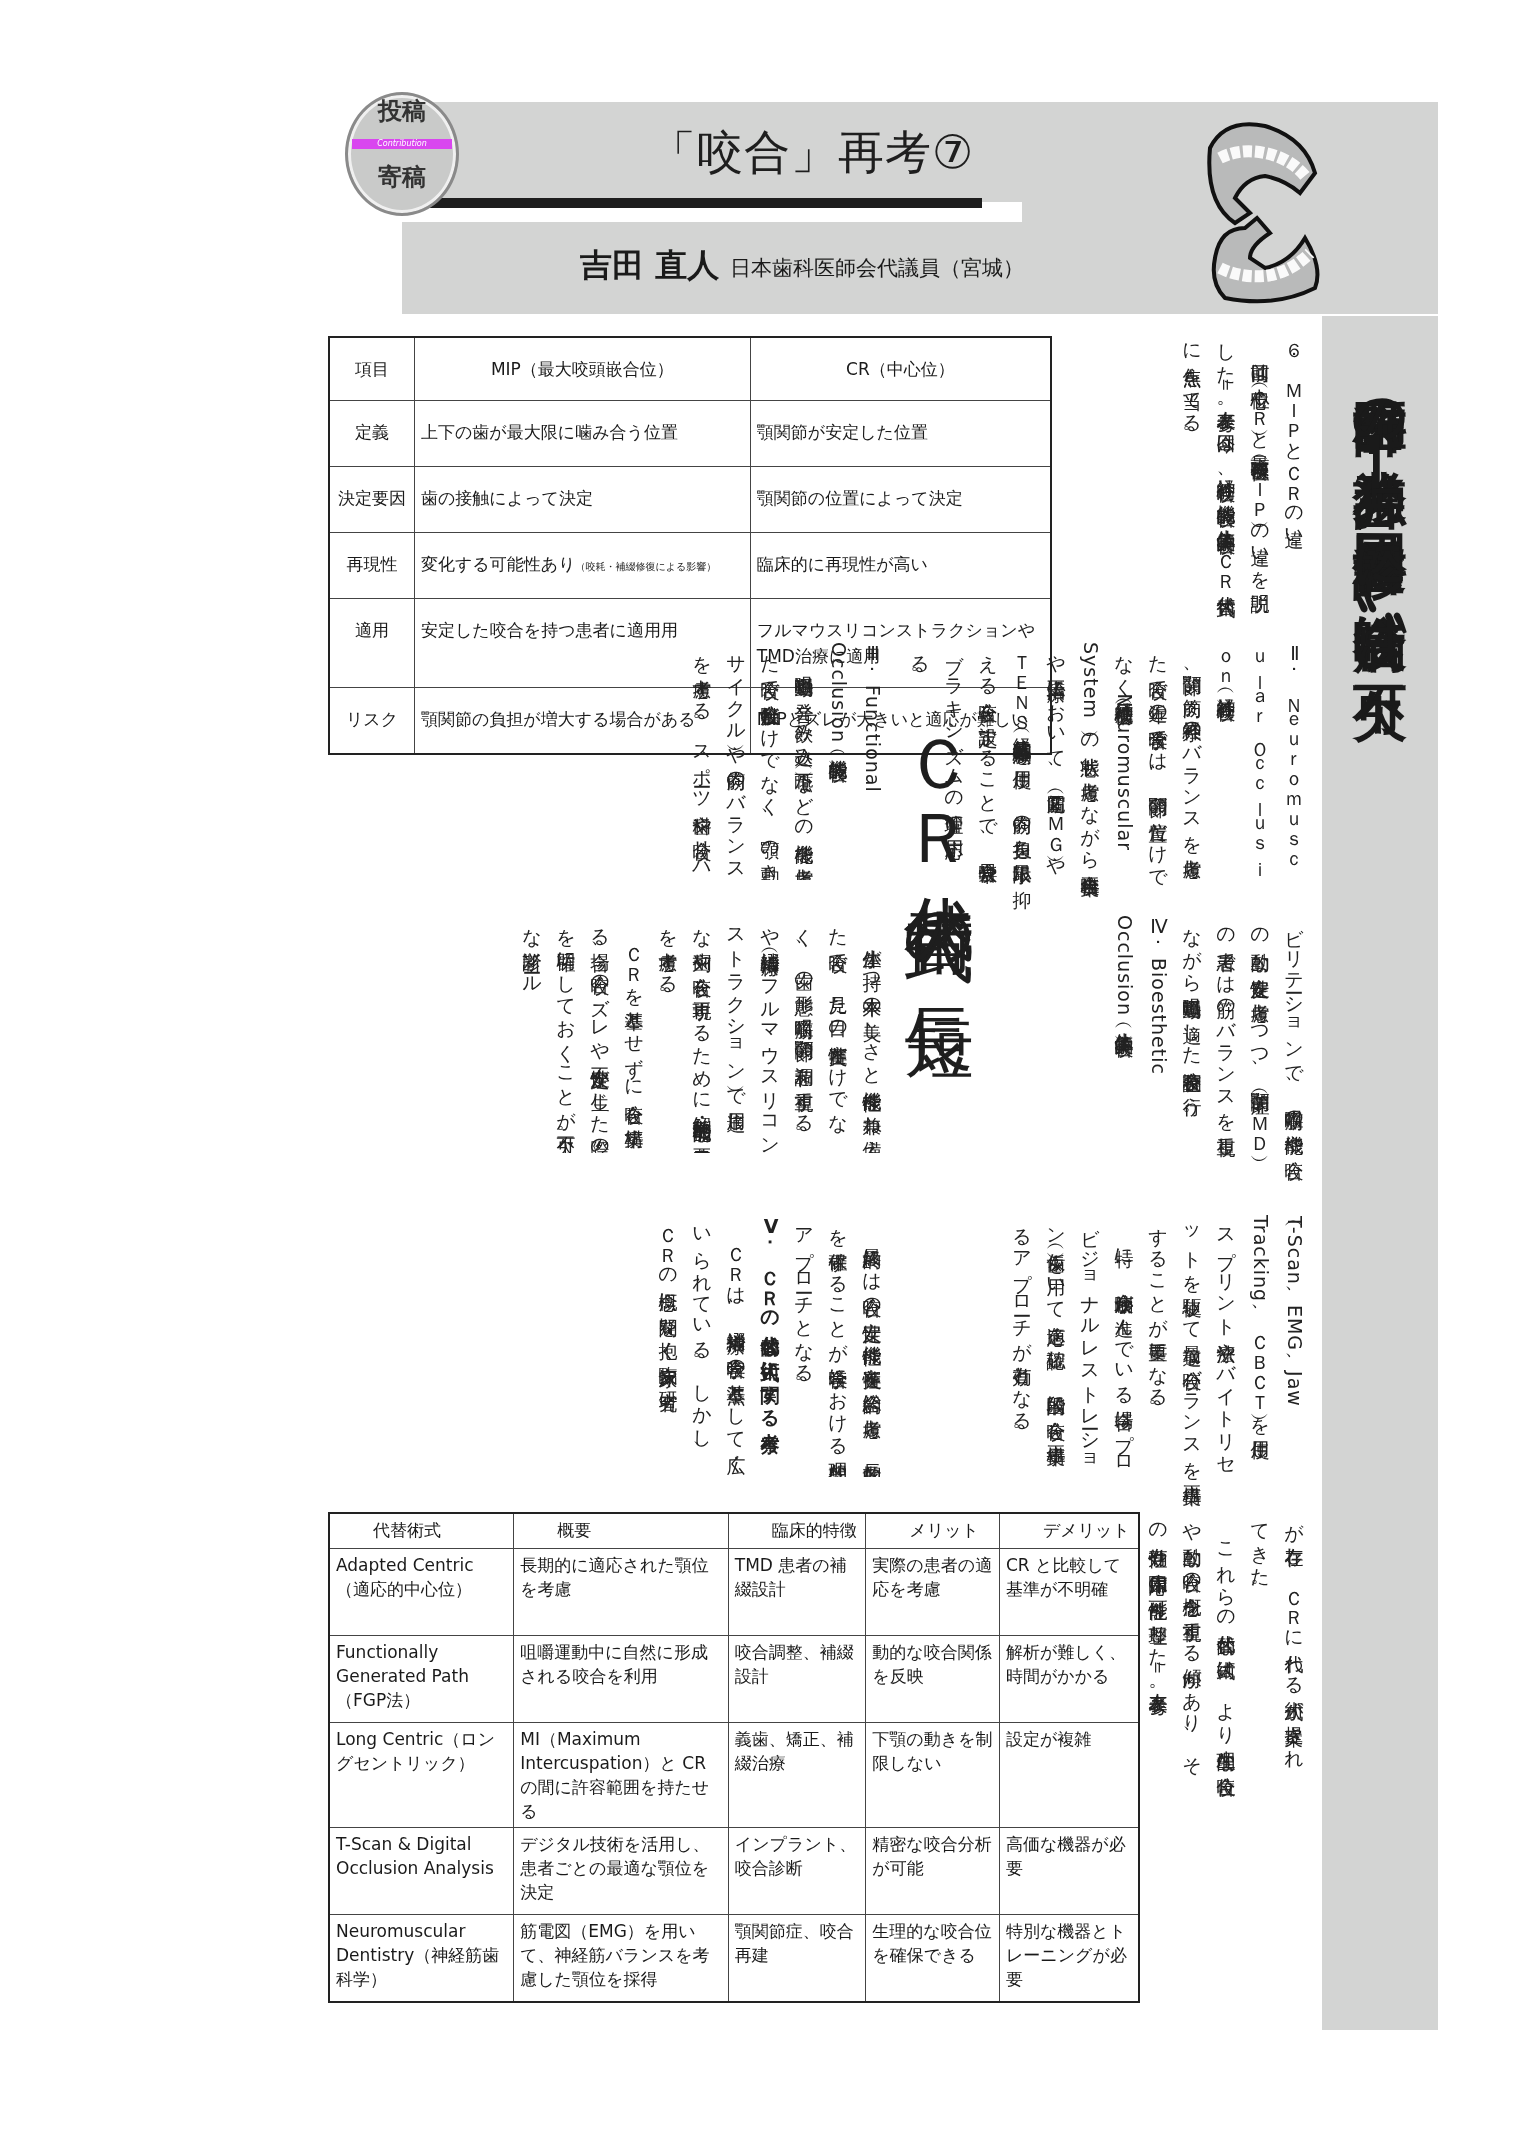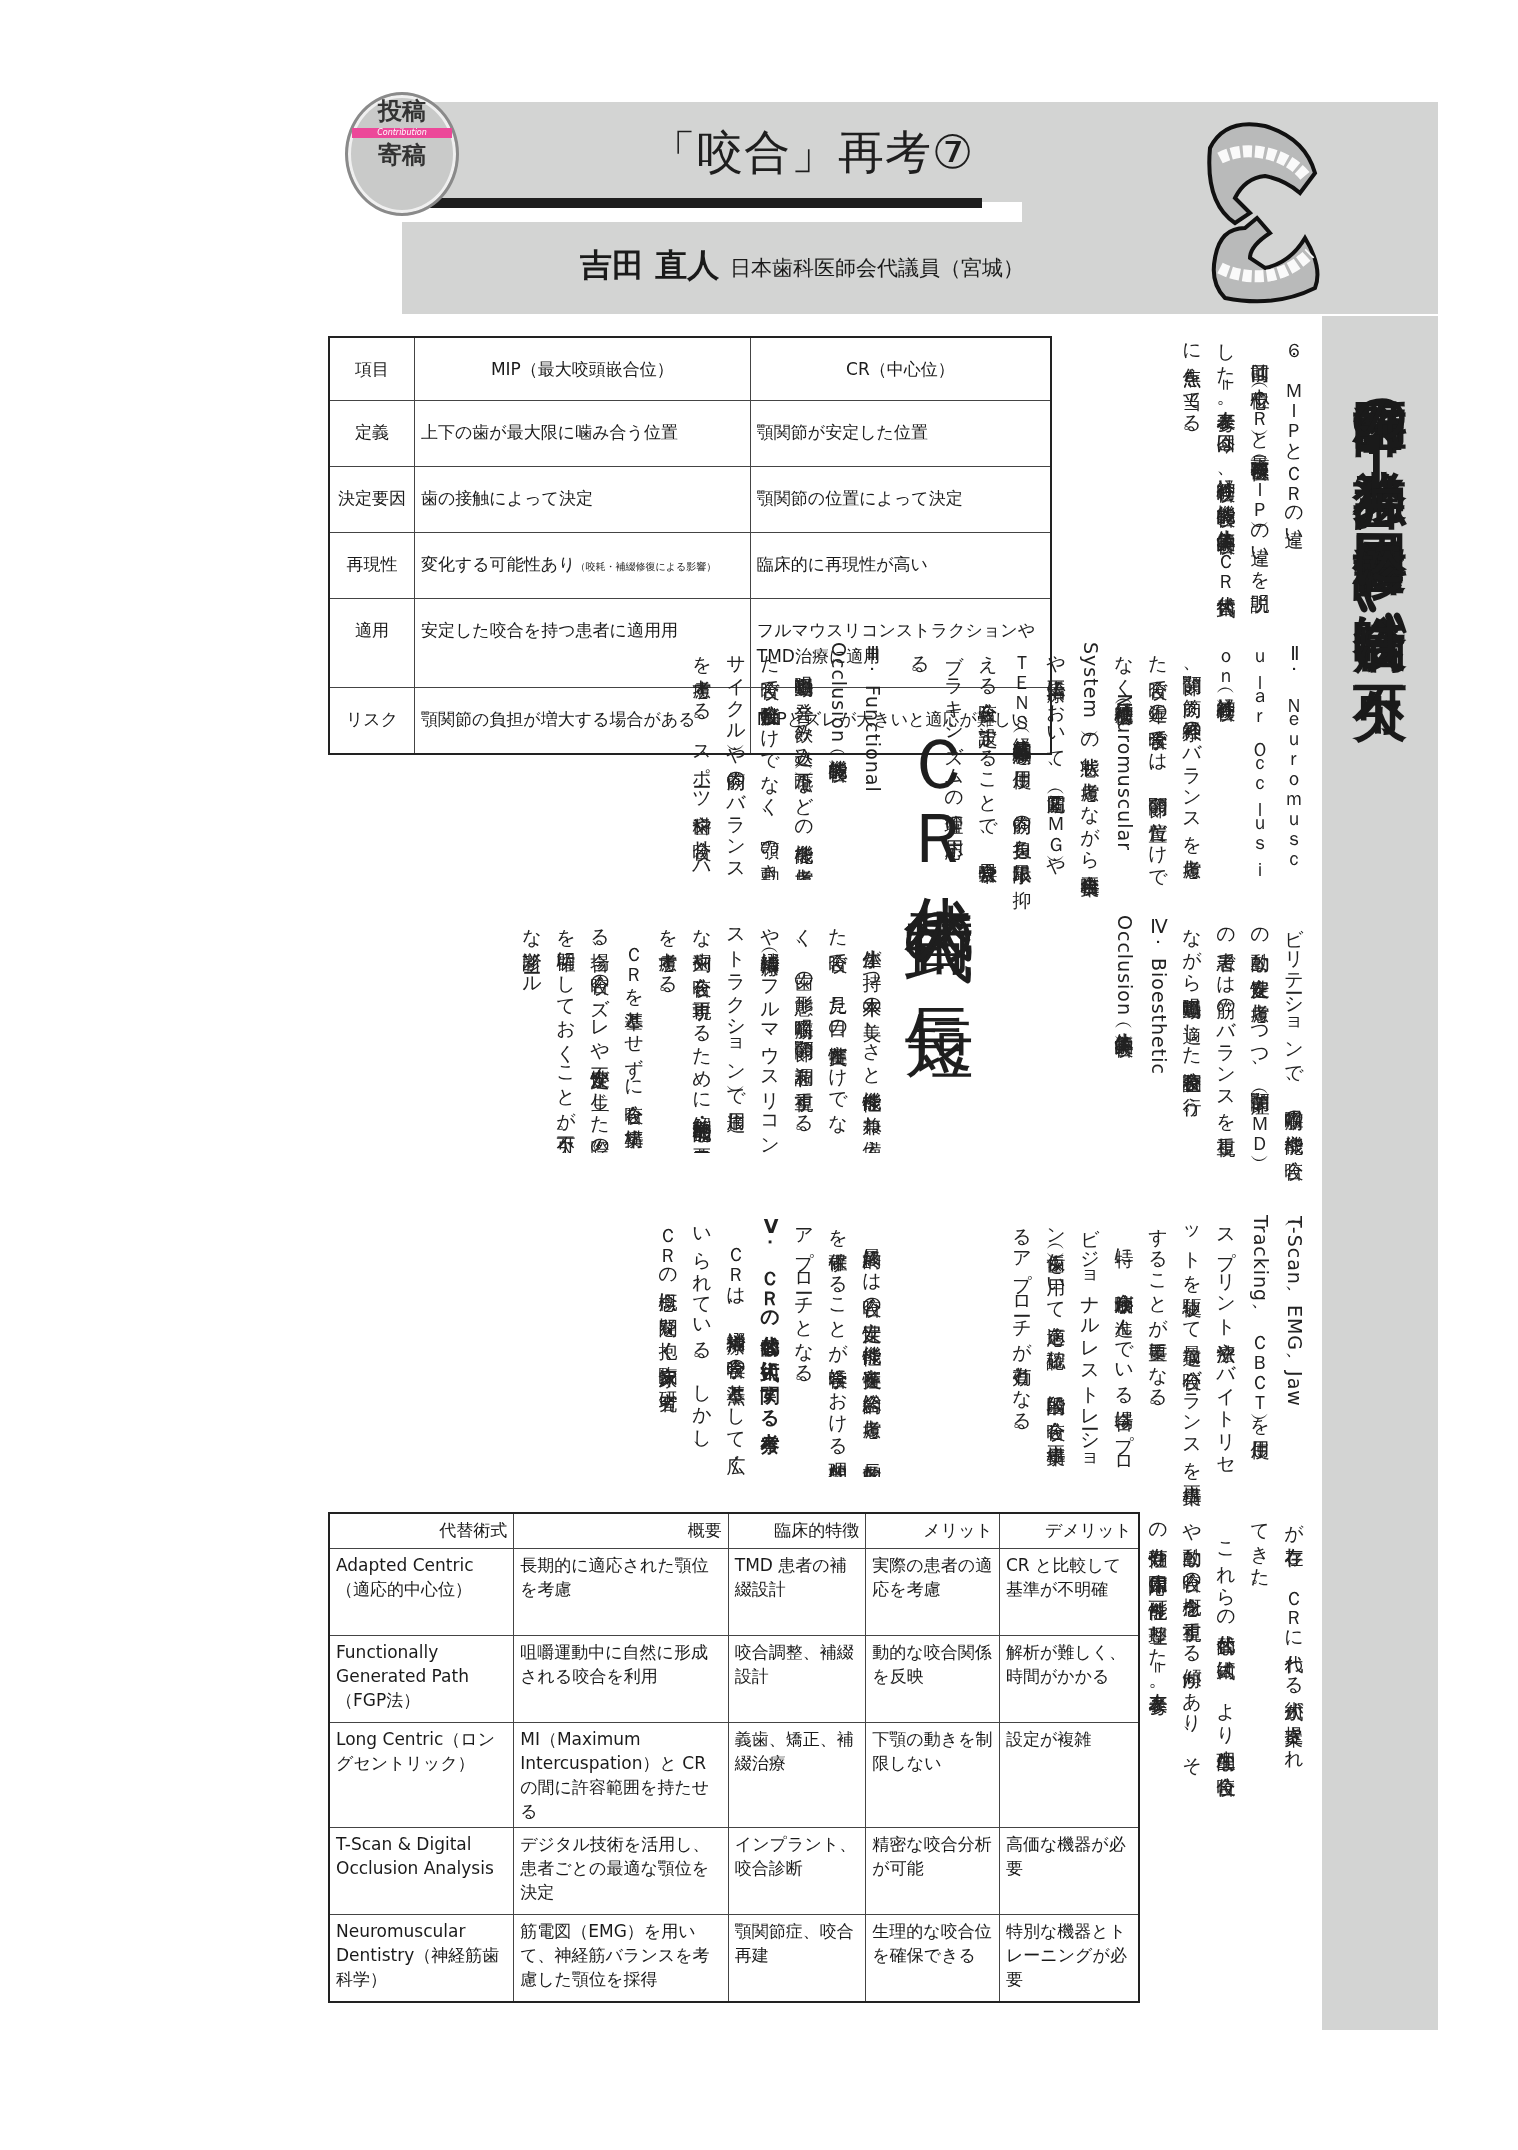--- a/index.html
+++ b/index.html
@@ -11,22 +11,22 @@
   .header-bar { left: 402px; top: 102px; width: 1036px; height: 212px; background: #d3d4d3; }
   .header-gap { left: 402px; top: 202px; width: 620px; height: 20px; background: #ffffff; }
   .header-rule { left: 402px; top: 198px; width: 580px; height: 10px; background: #1e1e1e; }
   .title { left: 650px; top: 122px; font-size: 46px; font-weight: normal; letter-spacing: 1px;
            font-family: "DejaVu Sans", sans-serif; color: #1e1e1e; white-space: nowrap; }
   .badge { left: 345px; top: 92px; width: 108px; height: 118px; border-radius: 50%;
            background: #c9cac9; border: 3px solid #8a8a8a; box-shadow: inset 0 0 0 3px #f0f0f0;
            text-align: center; }
   .badge .k1, .badge .k2 { font-size: 24px; font-weight: bold; color: #333; line-height: 30px; display:block; }
   .badge .k1 { margin-top: 1px; }
-  .badge .en { display: block; background: #ec4899; color: #fff; font-size: 8px; font-style: italic;
-               line-height: 10px; margin: 2px 4px; text-align: center; }
+  .badge .en { display: block; background: #d946ef; color: #fff; font-size: 8px; font-style: italic;
+               line-height: 10px; margin: 13px 4px; text-align: center; }
   .author-name { left: 580px; top: 244px; font-size: 32px; font-family: "DejaVu Serif", serif; font-weight: bold; }
   .author-role { left: 730px; top: 254px; font-size: 21px; }
   .teeth { left: 1195px; top: 118px; width: 140px; height: 190px; }
 
   
   .sidebar { left: 1322px; top: 316px; width: 116px; height: 1714px; background: #d3d4d3; }
   .headline { left: 1330px; top: 355px; width: 100px; writing-mode: vertical-rl;
               font-size: 54px; font-weight: bold; line-height: 100px; letter-spacing: 2px; color: #1a1a1a; }
 
   
@@ -43,21 +43,21 @@
   
   table { border-collapse: collapse; position: absolute; }
   .t1 { left: 328px; top: 336px; width: 724px; font-size: 17px; border: 2px solid #222; }
   .t1 th, .t1 td { border: 1px solid #444; padding: 18px 6px; font-weight: normal; vertical-align: top; line-height: 26px; }
   .t1 th { text-align: center; }
   .t1 td.lbl { text-align: center; white-space: nowrap; }
   .t1 .small { font-size: 10px; }
 
   .t2 { left: 328px; top: 1512px; width: 812px; font-size: 17px; border: 2px solid #222; }
   .t2 th, .t2 td { border: 1px solid #444; padding: 4px 6px; font-weight: normal; vertical-align: top; line-height: 24px; }
-  .t2 th { text-align: right; height: 26px; padding-left: 43px; }
+  .t2 th { text-align: left; height: 26px; padding-left: 43px; }
   .t2 td { height: 78px; }
   .t2 col.c1 { width: 185px; } .t2 col.c2 { width: 215px; } .t2 col.c3 { width: 138px; }
   .t2 col.c4 { width: 134px; } .t2 col.c5 { width: 140px; }
 </style>
 </head>
 <body>
 
 <div class="abs header-bar"></div>
 <div class="abs header-gap"></div>
 <div class="abs header-rule"></div>

